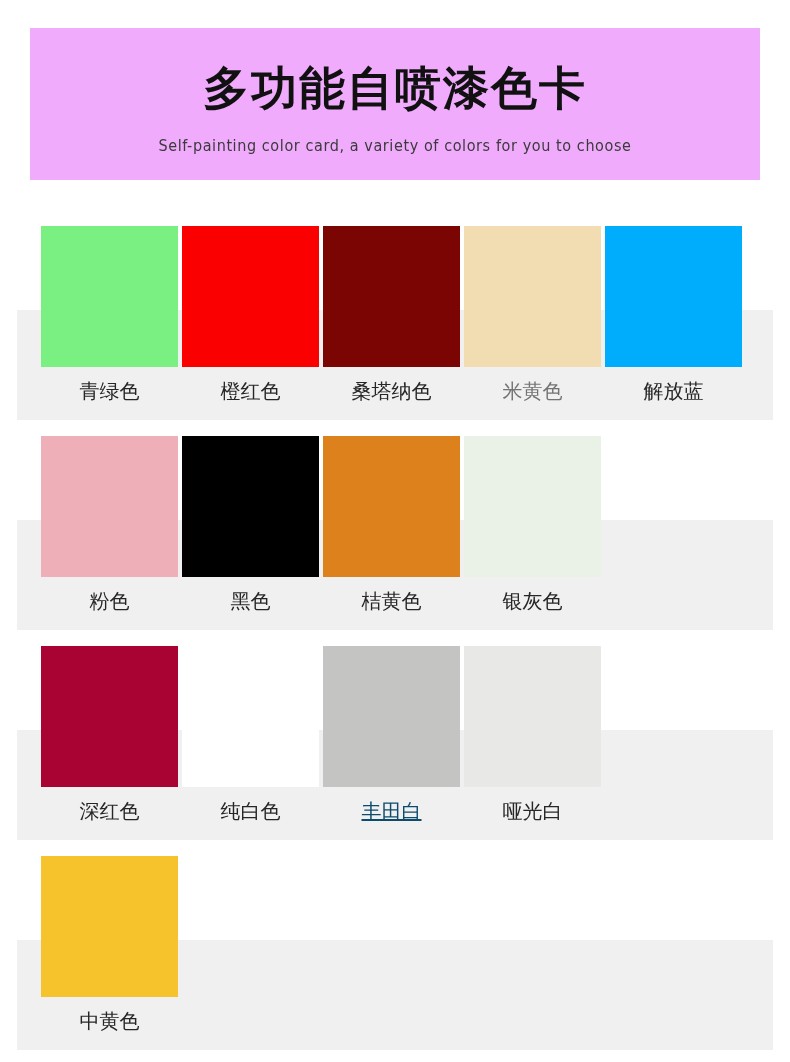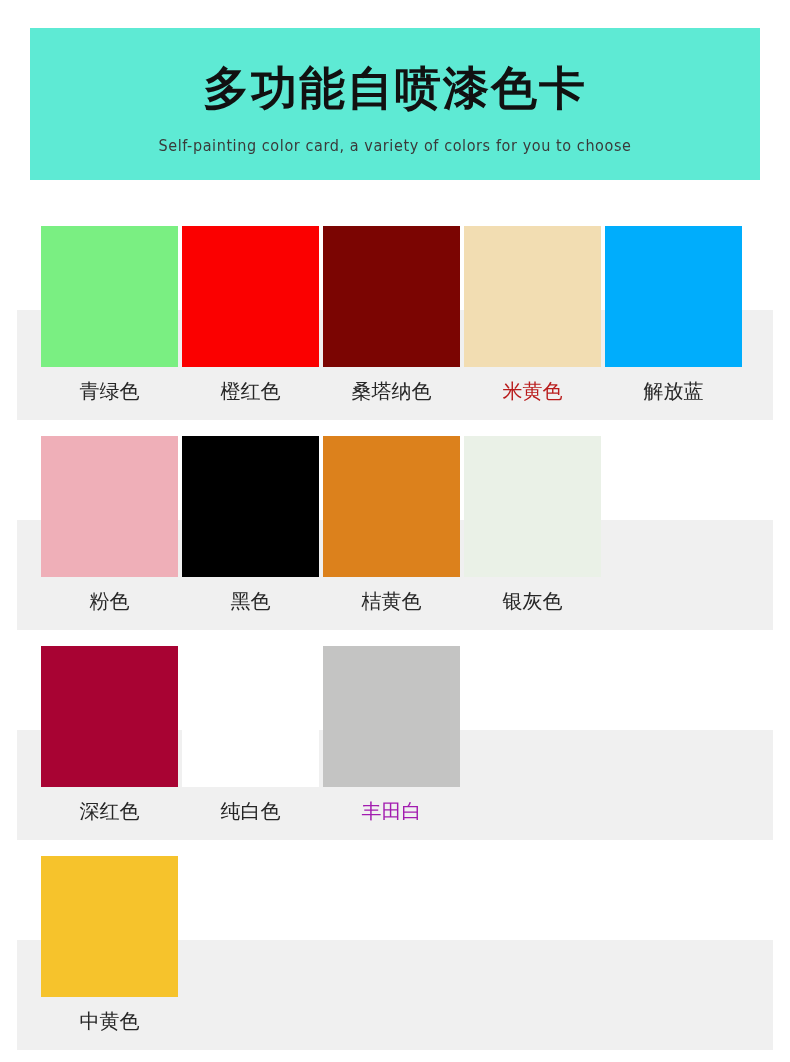--- a/index.html
+++ b/index.html
@@ -16,21 +16,21 @@
     position: relative;
   }
 
   
   .banner {
     position: absolute;
     left: 30px;
     top: 28px;
     width: 730px;
     height: 152px;
-    background: #5eead4;
+    background: #f0abfc;
     box-sizing: border-box;
     text-align: center;
   }
   .banner-title {
     margin: 0;
     padding-top: 32px;
     font-size: 46px;
     line-height: 1.25;
     font-weight: 700;
     color: #111111;
@@ -118,21 +118,21 @@
         <div class="swatch-cell">
           <div class="swatch-chip" title="橙红色" style="background: rgb(251, 0, 0);"></div>
           <div class="swatch-label" style="color: rgb(38, 38, 38);">橙红色</div>
         </div>
         <div class="swatch-cell">
           <div class="swatch-chip" title="桑塔纳色" style="background: rgb(123, 5, 2);"></div>
           <div class="swatch-label" style="color: rgb(38, 38, 38);">桑塔纳色</div>
         </div>
         <div class="swatch-cell">
           <div class="swatch-chip" title="米黄色" style="background: rgb(242, 221, 178);"></div>
-          <div class="swatch-label" style="color: #b91c1c;">米黄色</div>
+          <div class="swatch-label" style="color: #737373;">米黄色</div>
         </div>
         <div class="swatch-cell">
           <div class="swatch-chip" title="解放蓝" style="background: rgb(0, 173, 252);"></div>
           <div class="swatch-label" style="color: rgb(38, 38, 38);">解放蓝</div>
         </div>
       </div>
     </div>
     <div class="color-row">
       <div class="row-band" style="background: rgb(240, 240, 240);"></div>
       <div class="swatch-strip">
@@ -160,21 +160,25 @@
         <div class="swatch-cell">
           <div class="swatch-chip" title="深红色" style="background: rgb(168, 3, 51);"></div>
           <div class="swatch-label" style="color: rgb(38, 38, 38);">深红色</div>
         </div>
         <div class="swatch-cell">
           <div class="swatch-chip" title="纯白色" style="background: rgb(255, 255, 255);"></div>
           <div class="swatch-label" style="color: rgb(38, 38, 38);">纯白色</div>
         </div>
         <div class="swatch-cell">
           <div class="swatch-chip" title="丰田白" style="background: rgb(196, 196, 195);"></div>
-          <div class="swatch-label" style="color: #a21caf;">丰田白</div>
+          <div class="swatch-label" style="color: #0c4a6e; text-decoration: underline;">丰田白</div>
+        </div>
+        <div class="swatch-cell">
+          <div class="swatch-chip" title="哑光白" style="background: rgb(232, 232, 230);"></div>
+          <div class="swatch-label" style="color: rgb(38, 38, 38);">哑光白</div>
         </div>
       </div>
     </div>
     <div class="color-row">
       <div class="row-band" style="background: rgb(240, 240, 240);"></div>
       <div class="swatch-strip">
         <div class="swatch-cell">
           <div class="swatch-chip" title="中黄色" style="background: rgb(246, 195, 44);"></div>
           <div class="swatch-label" style="color: rgb(38, 38, 38);">中黄色</div>
         </div>

